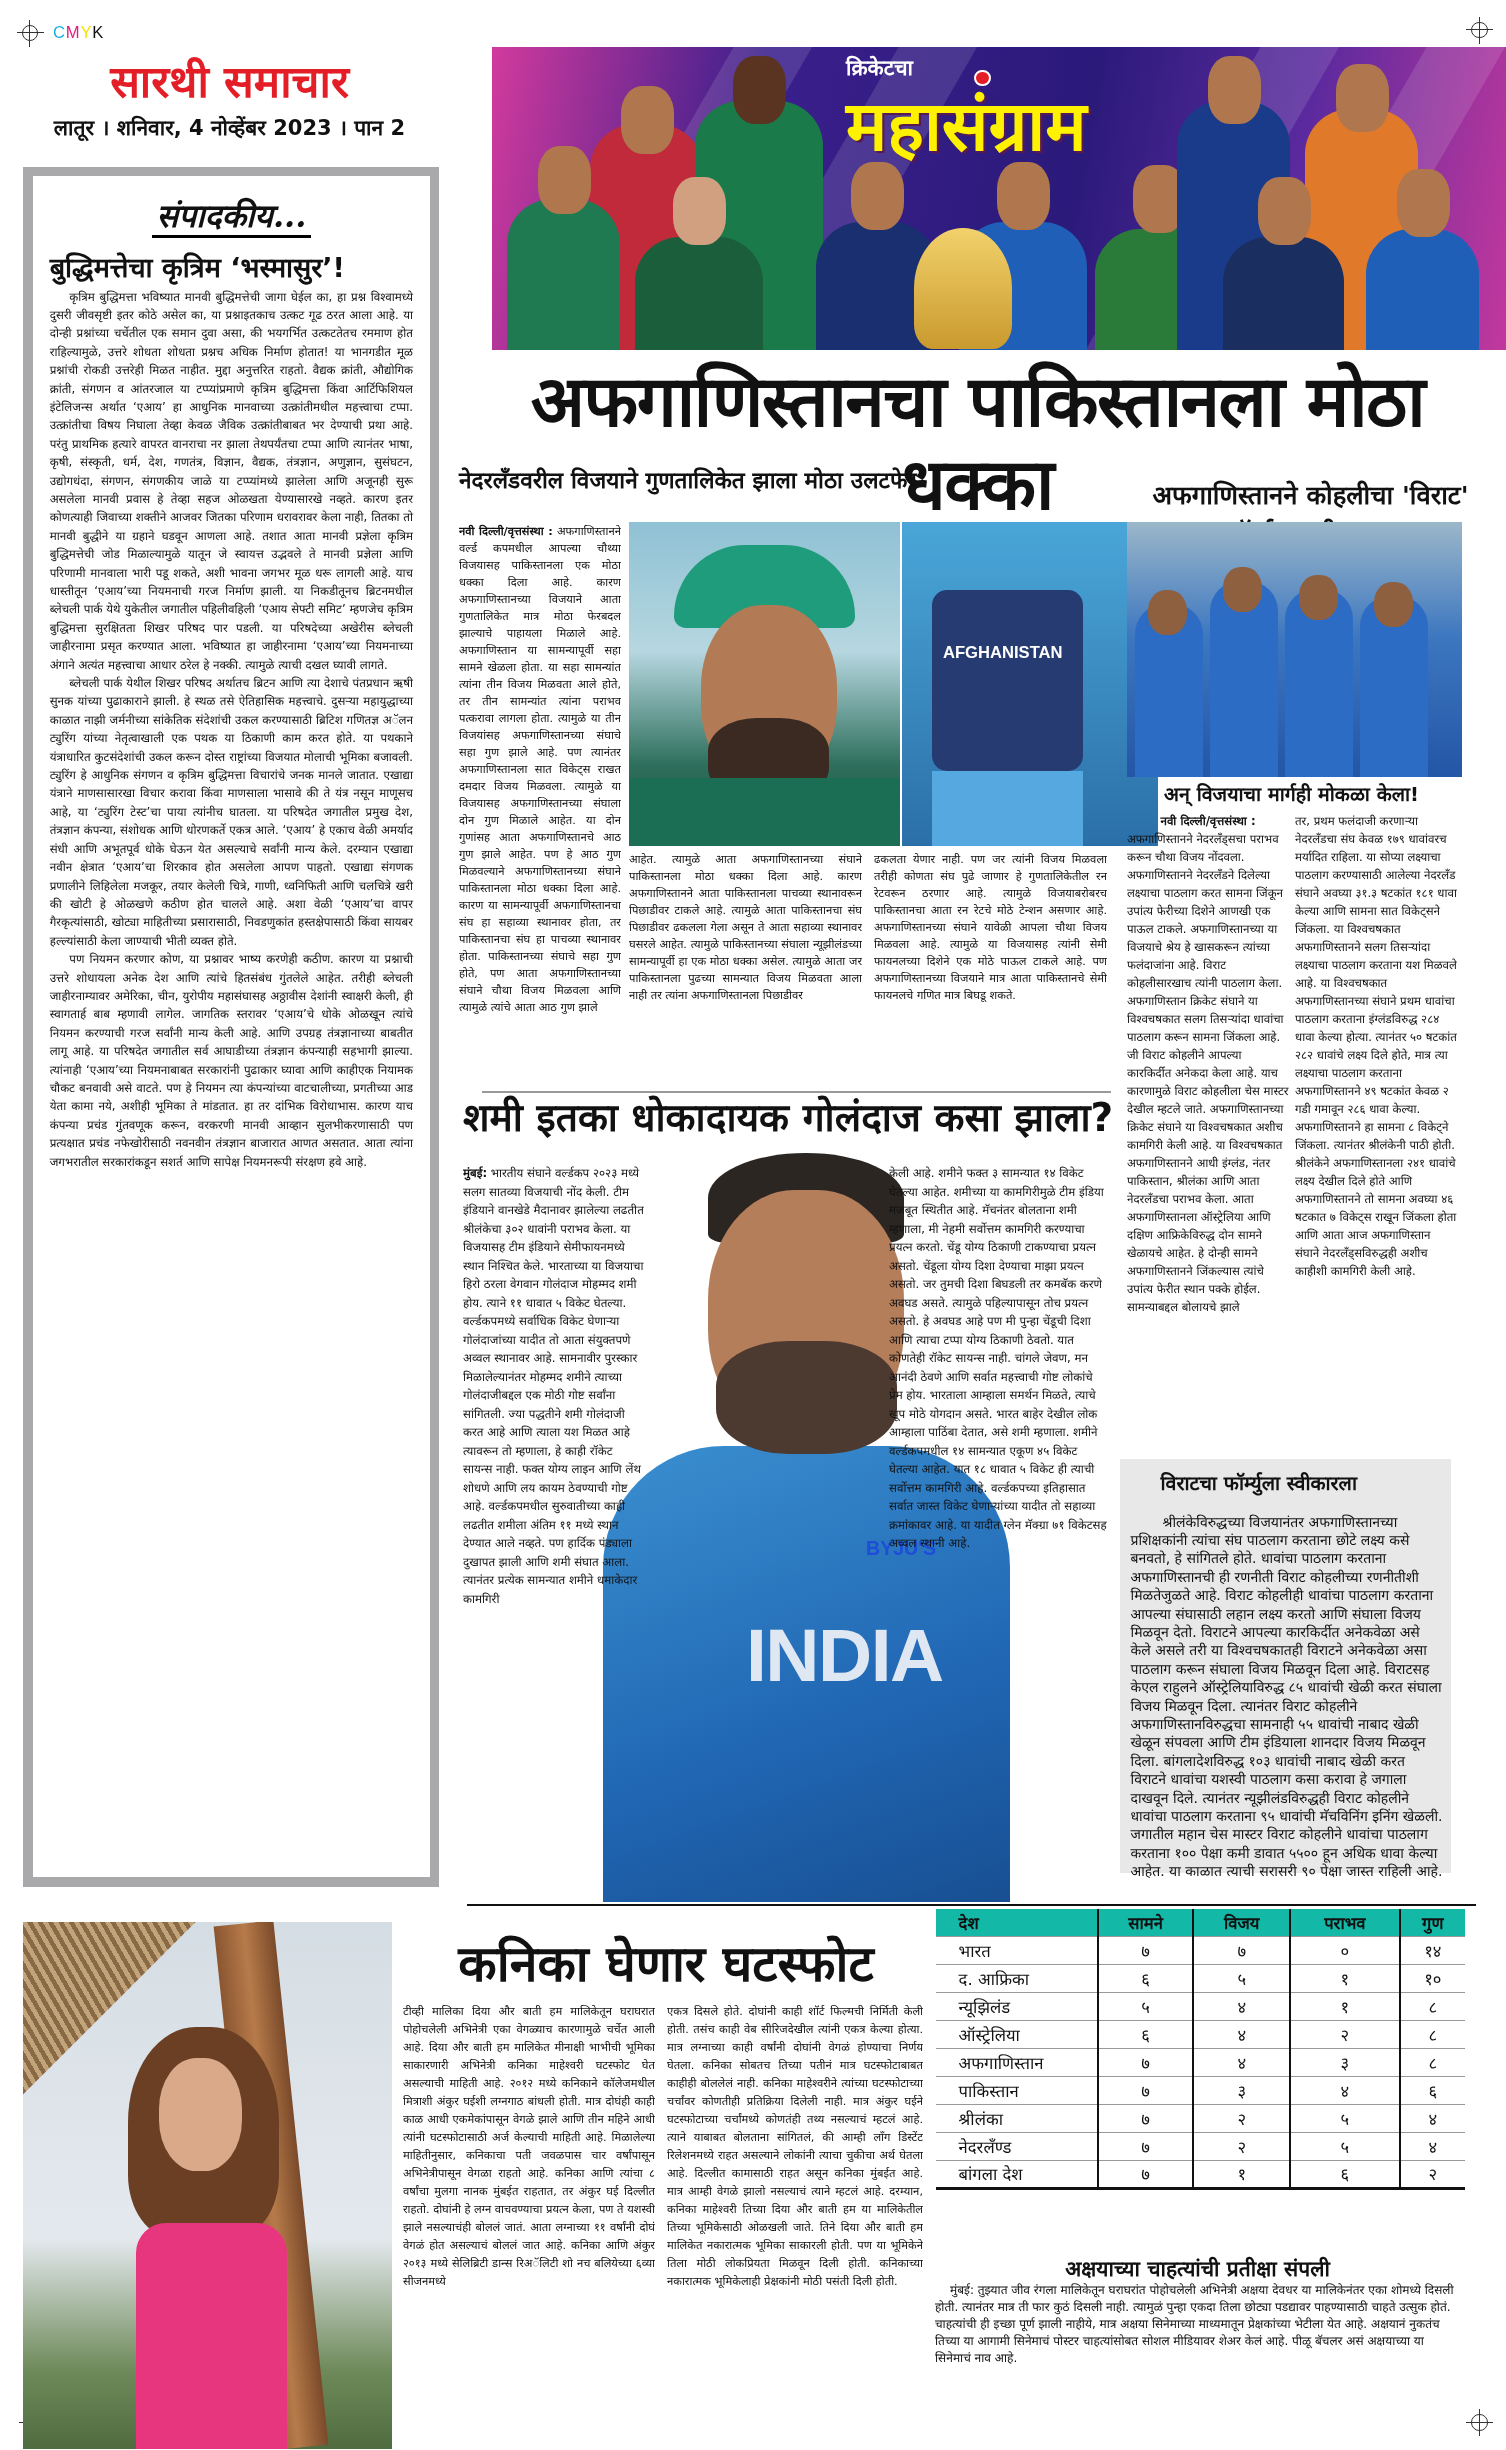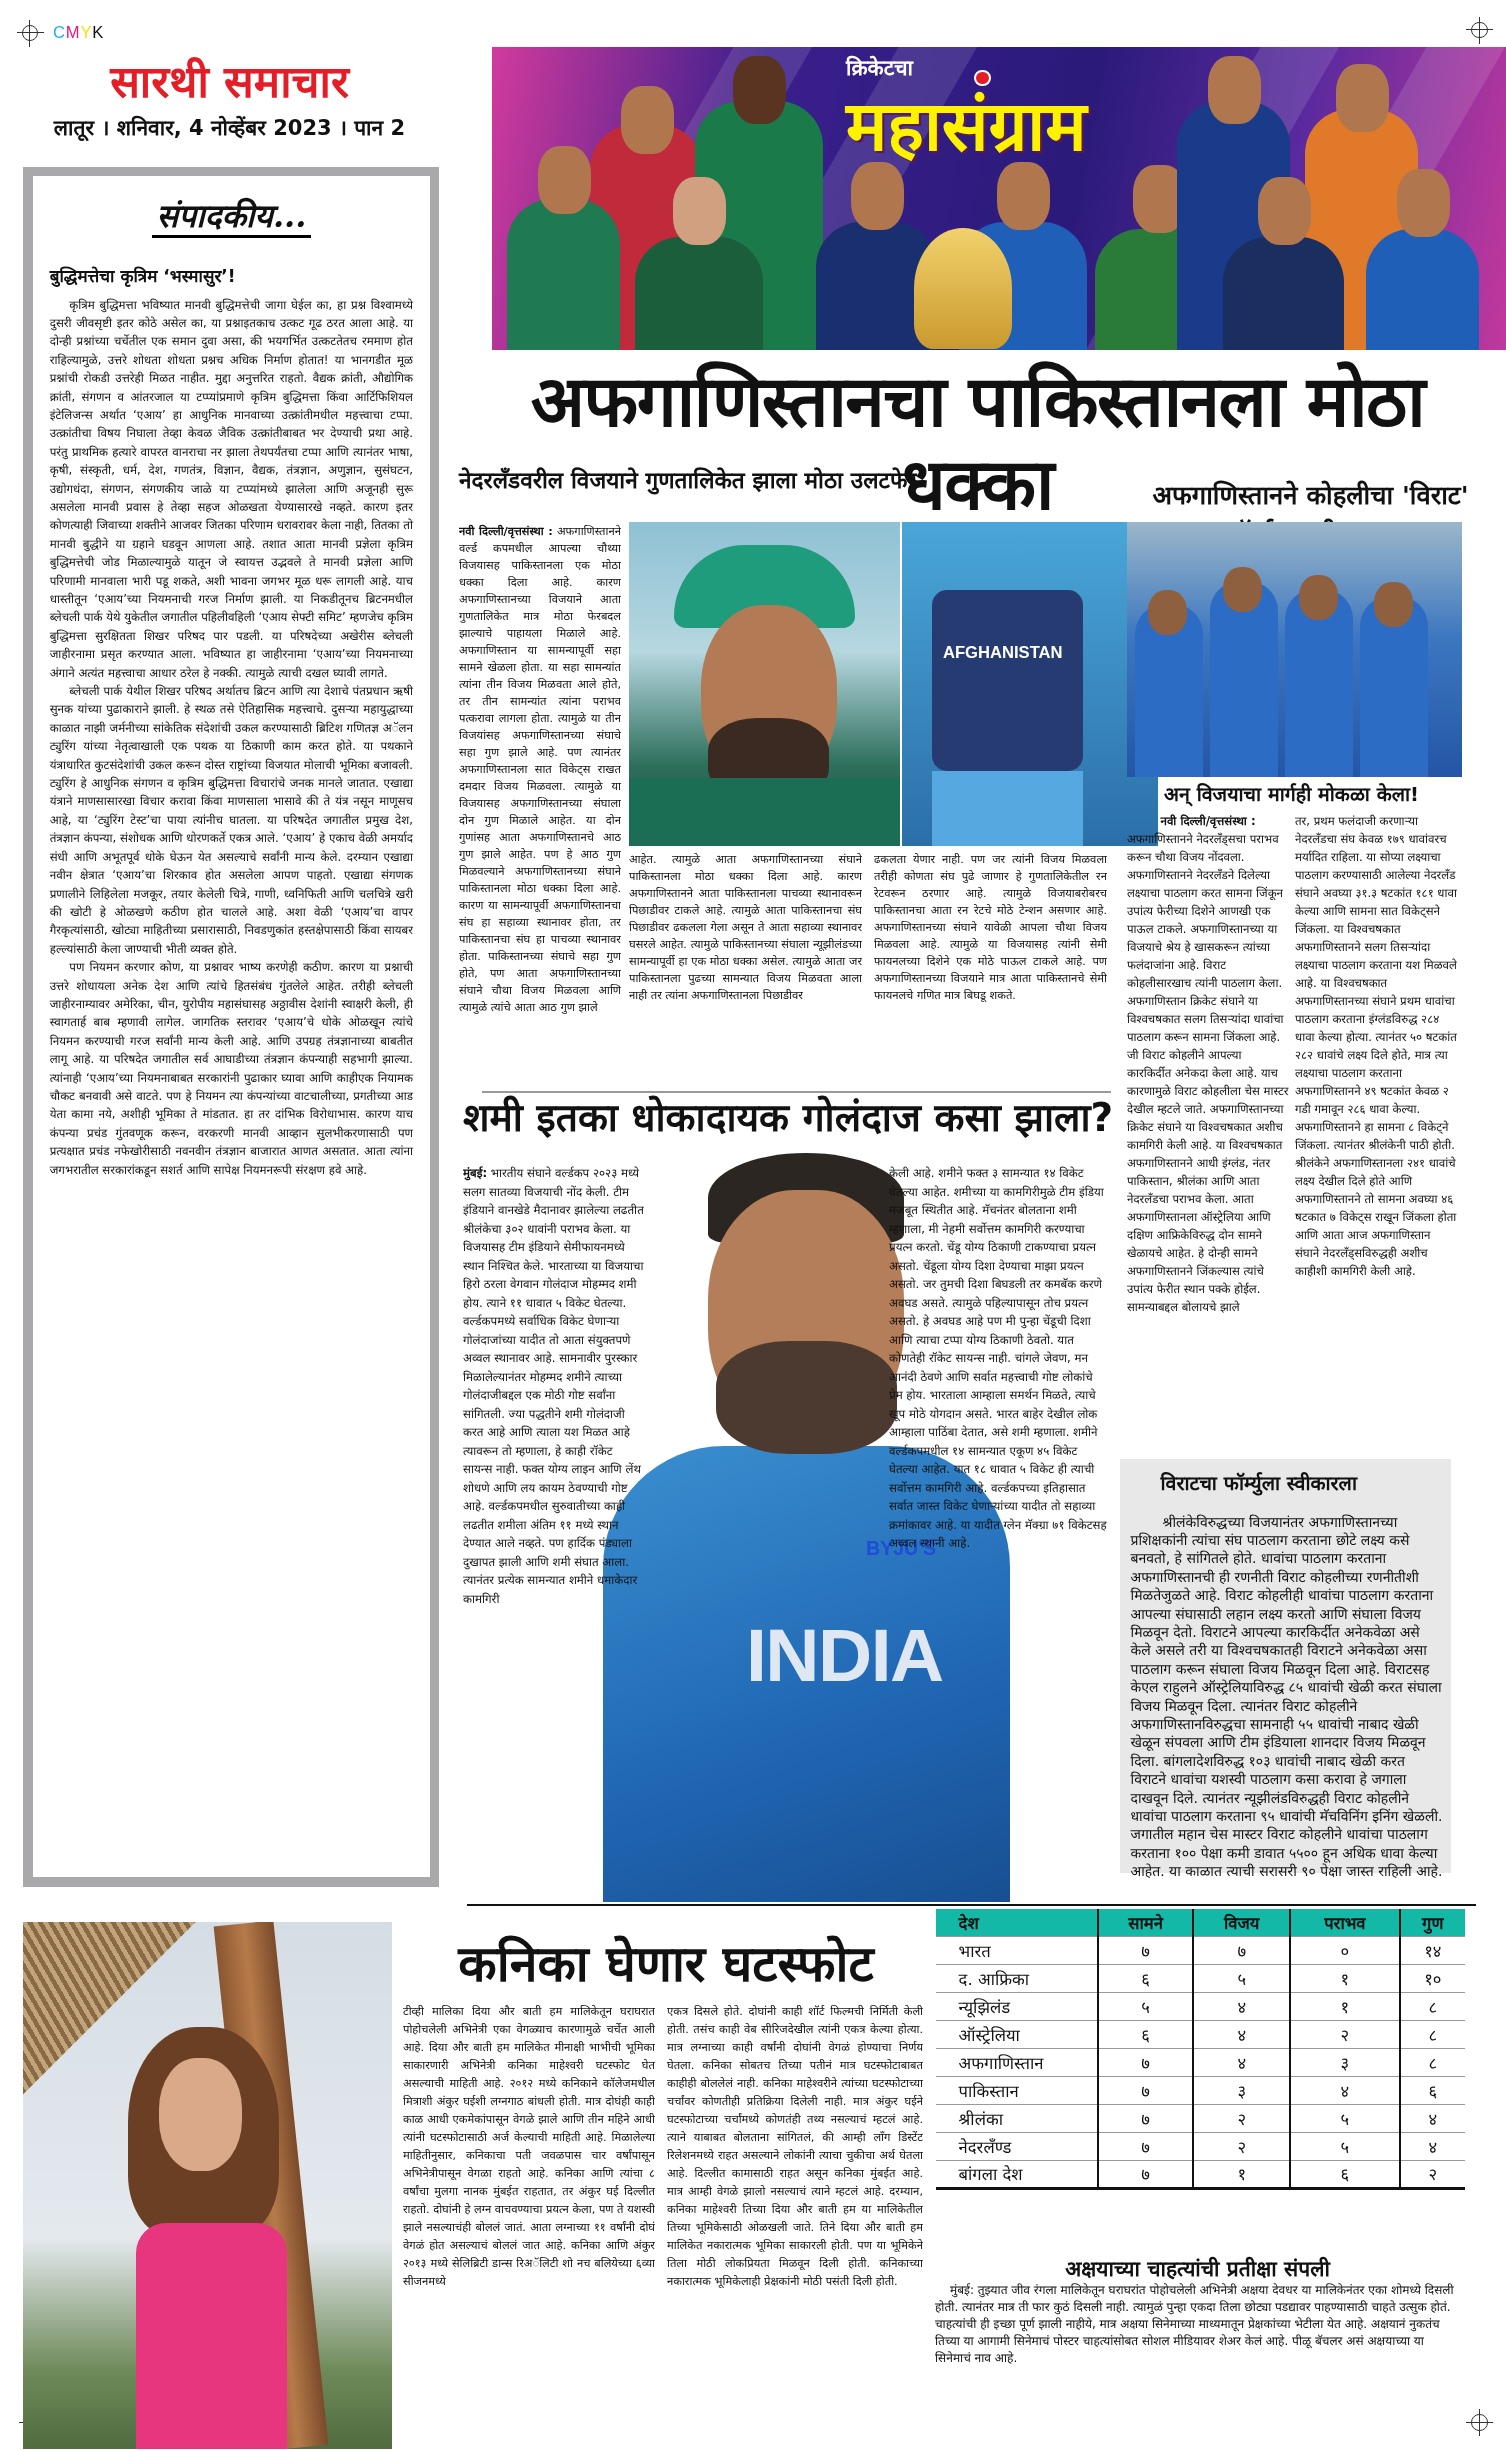--- a/index.html
+++ b/index.html
@@ -27,21 +27,21 @@
   .banner .trophy .l2 { font-size: 11.3px; }
   .banner .trophy .l3 { font-size: 15px; color: #fff; }
   .player { position: absolute; bottom: 0; border-radius: 45px 45px 0 0; }
   .player .head { position: absolute; left: 50%; top: 0; width: 53px; height: 68px; margin-left: -26px; border-radius: 40%; background: #b0774f; }
   .ball { position: absolute; left: 422px; top: 181px; width: 98px; height: 121px; border-radius: 50% 50% 20% 20%; background: linear-gradient(#f2d16b, #c99a2e); }
 
   .editorial { left: 22.6px; top: 167px; width: 416px; height: 1720px; background: #a9a9ab; padding: 9px 9px 10.5px 10.5px; }
   .editorial .inner { background: #fff; width: 100%; height: 100%; padding: 15px 16.6px; overflow: hidden; }
   .ed-head { text-align: center; font-family: "DejaVu Serif", serif; font-style: italic; font-weight: bold; font-size: 32px; line-height: 50px; }
   .ed-head span { border-bottom: 3px solid #000; padding: 0 4.5px; }
-  .ed-title { font-weight: bold; font-size: 17px; margin-top: 20px; line-height: 30px; }
+  .ed-title { font-weight: bold; font-size: 27px; margin-top: 12px; line-height: 30px; }
   .ed-body { font-size: 11.7px; line-height: 18.4px; text-align: justify; margin-top: 4.5px; }
   .ed-body p { text-indent: 19.6px; }
 
   .headline1 { left: 452px; top: 360px; width: 1051px; text-align: center; font-weight: bold; font-size: 71px; line-height: 83px; letter-spacing: -1.5px; font-family: "DejaVu Sans", sans-serif; }
   .sub1 { left: 459px; top: 465px; width: 648px; font-size: 22.6px; font-weight: bold; line-height: 30px; }
   .sub2 { left: 1126px; top: 476px; width: 369px; font-size: 25.6px; font-weight: bold; line-height: 38px; text-align: center; }
 
   .col { font-size: 11.3px; line-height: 17px; text-align: justify; }
   .col .lead { font-weight: bold; }
 

